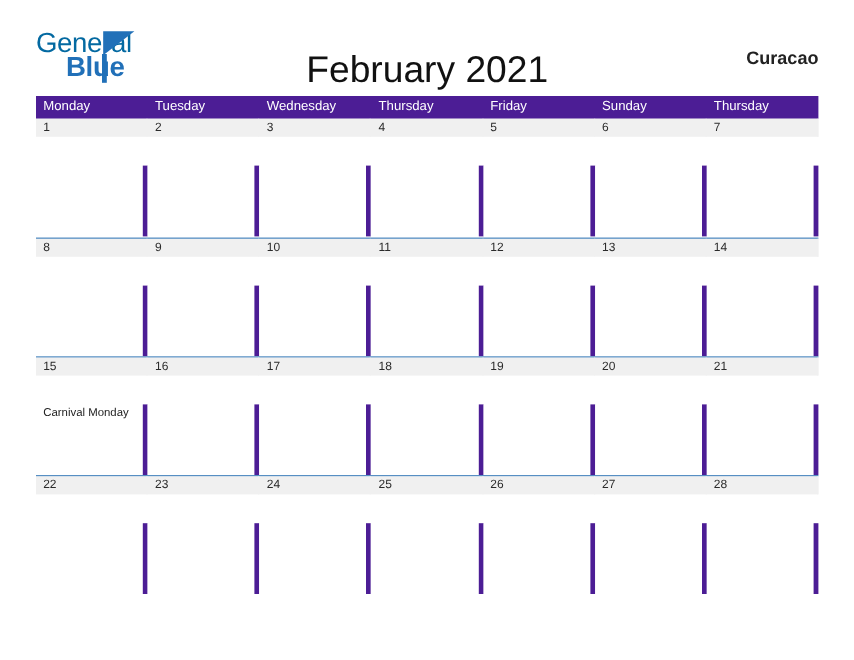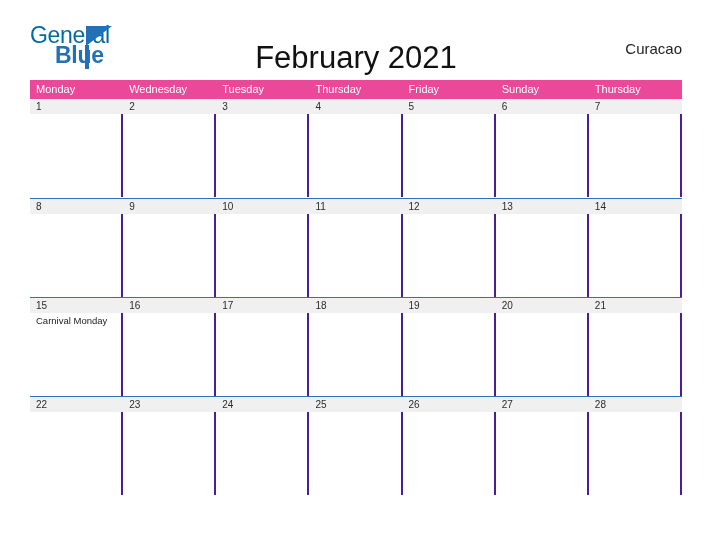--- a/index.html
+++ b/index.html
@@ -86,31 +86,32 @@
     font-family: "Liberation Sans", sans-serif;
   }
 
   
   .cal-country {
     position: absolute;
     right: 0;
     top: 18px;
     font-size: 15px;
     color: #222222;
+    font-weight: bold;
   }
 
   
   .calendar {
     margin: 0 30px;
     width: 652px;
     box-sizing: border-box;
   }
   .weekday-row {
     display: flex;
-    background: #ec4899;
+    background: #4c1d95;
     height: 19px;
   }
   .weekday-cell {
     flex: 1 1 0;
     color: #ffffff;
     font-size: 11px;
     line-height: 19px;
     padding-left: 6px;
     box-sizing: border-box;
     white-space: nowrap;
@@ -142,22 +143,23 @@
     border-right: 1px solid #f0f0f0;
   }
   .body-band {
     display: flex;
     height: 83px;
   }
   .body-cell {
     flex: 1 1 0;
     box-sizing: border-box;
     padding: 2px 4px 0 6px;
-    border-right: 2px solid #4c1d95;
+    border-right: 4px solid #4c1d95;
     overflow: hidden;
+    margin-top: 24px;
   }
   .event {
     font-size: 9.5px;
     line-height: 12px;
     color: #1c1c1c;
     white-space: nowrap;
   }
   .empty-cell {
     background: #ffffff;
   }
@@ -177,22 +179,22 @@
   <h1 class="cal-title">February 2021</h1>
 
   <div class="cal-country">Curacao</div>
 
 </div>
 
 <div class="calendar">
 
   <div class="weekday-row" id="weekday-row">
       <div class="weekday-cell">Monday</div>
+      <div class="weekday-cell">Tuesday</div>
       <div class="weekday-cell">Wednesday</div>
-      <div class="weekday-cell">Tuesday</div>
       <div class="weekday-cell">Thursday</div>
       <div class="weekday-cell">Friday</div>
       <div class="weekday-cell">Sunday</div>
       <div class="weekday-cell">Thursday</div>
     </div>
 
   <div id="weeks-container">
       <div class="week-row first">
         <div class="date-band">
           <div class="date-cell">1</div>

